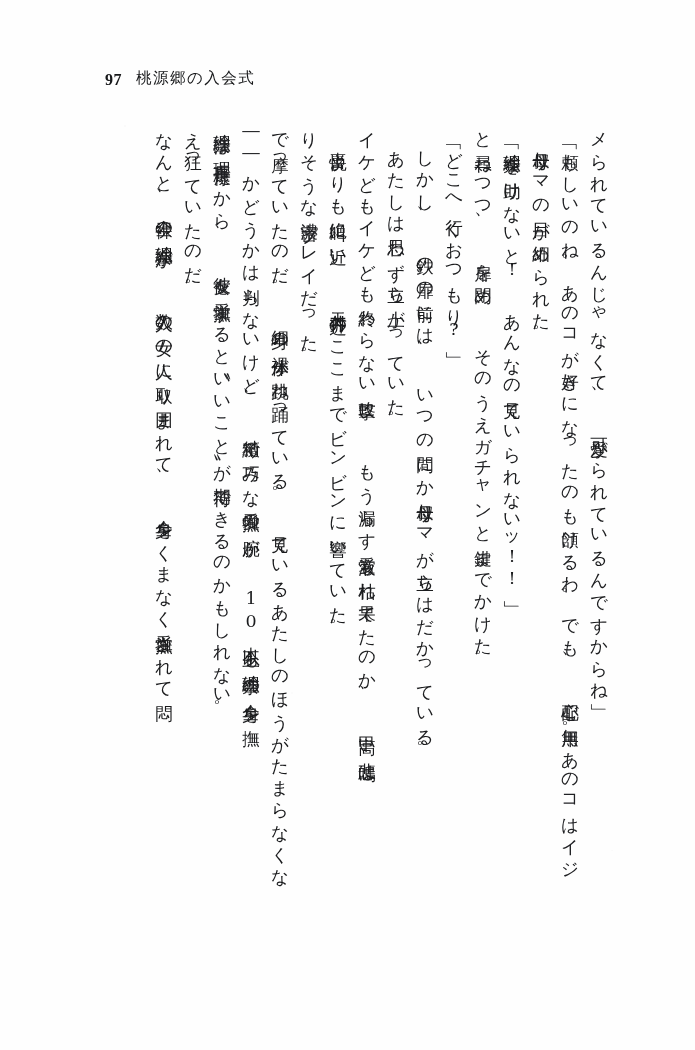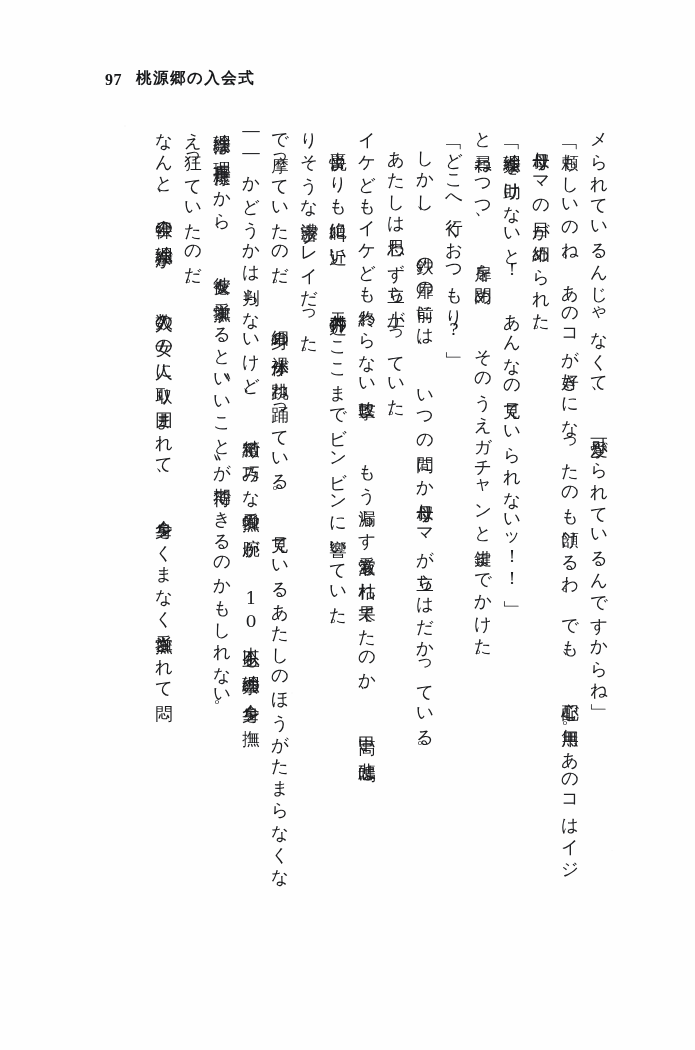--- a/index.html
+++ b/index.html
@@ -39,21 +39,20 @@
     color: #17181a;
   }
   .running-head .folio {
     font-size: 16px;
     font-weight: bold;
     letter-spacing: 0.5px;
   }
   .running-head .chapter {
     font-size: 15.5px;
     letter-spacing: 1.5px;
-    font-weight: bold;
   }
 
   
   .body-block {
     position: absolute;
     top: 120px;
     right: 88px;
     height: 880px;
     display: flex;
     flex-direction: row;

